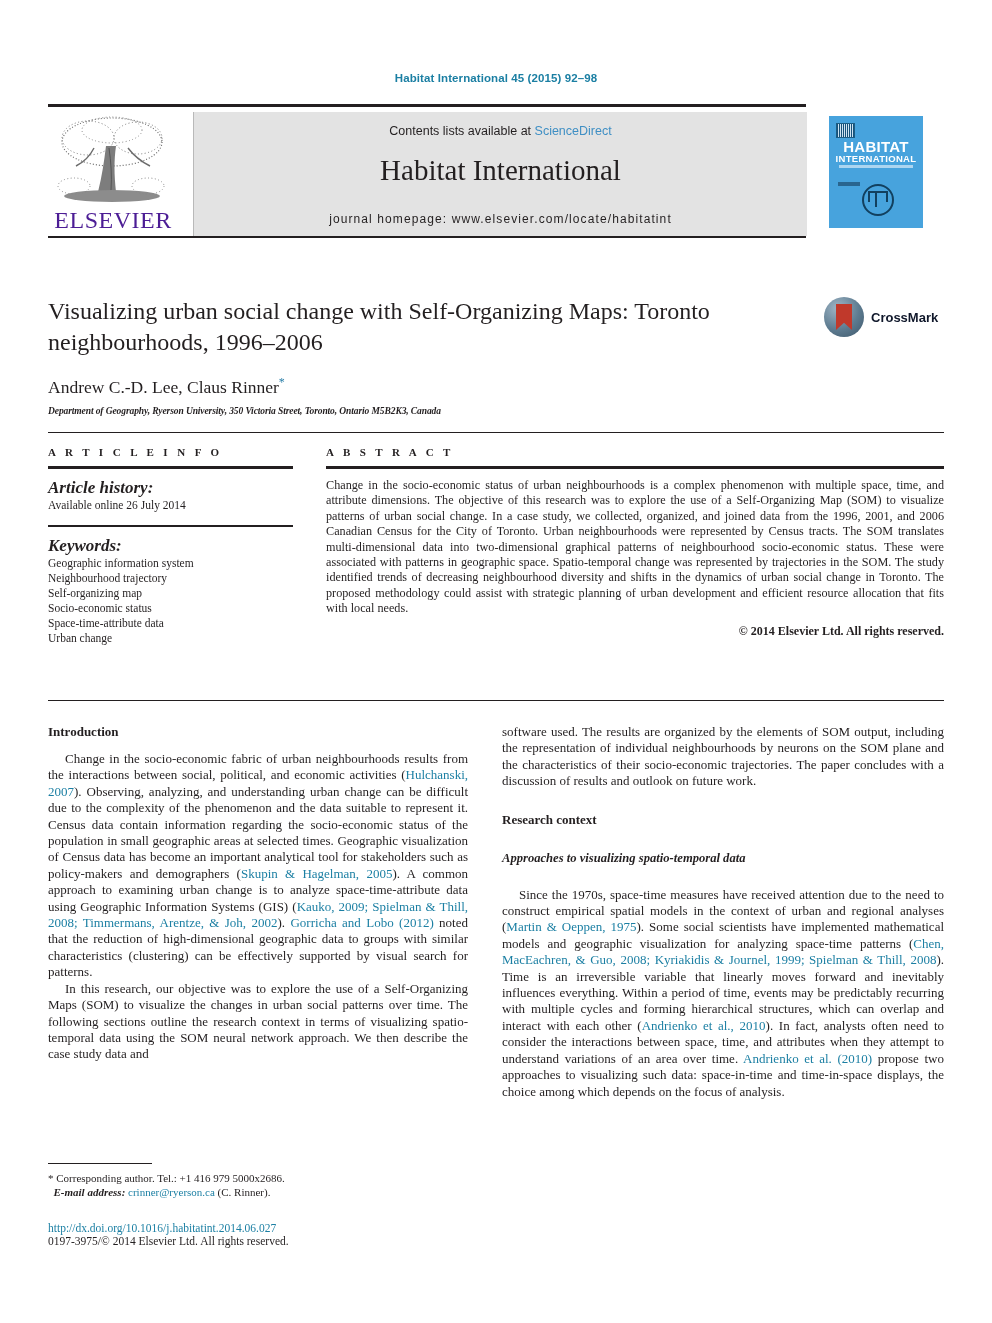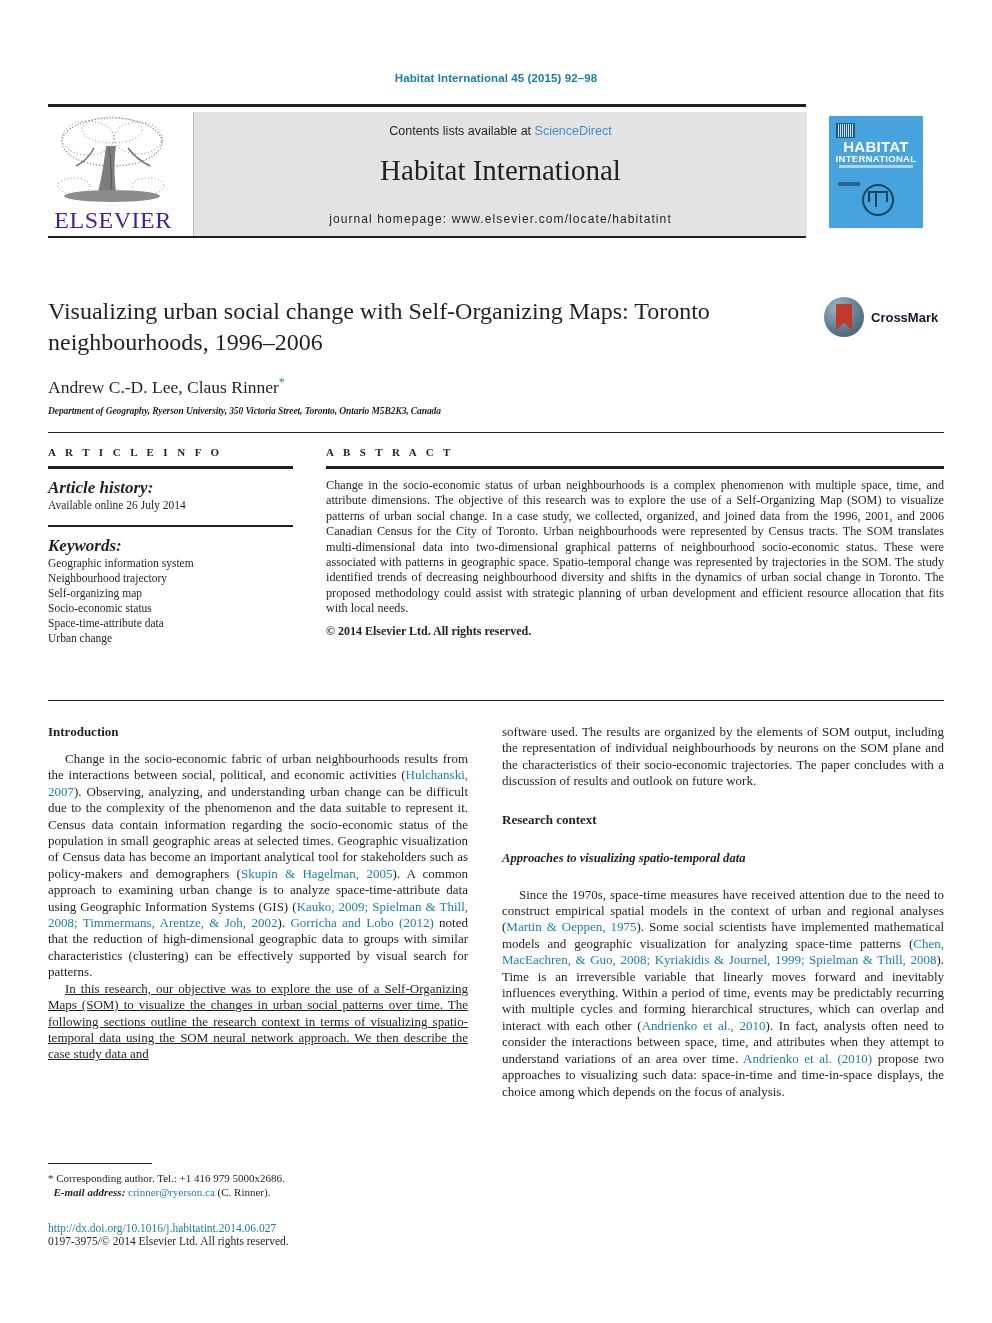--- a/index.html
+++ b/index.html
@@ -345,20 +345,21 @@
   .abstract-text {
     margin-top: 9px;
     font-family: "Liberation Serif", serif;
     font-size: 12.2px;
     line-height: 15.4px;
     text-align: justify;
     color: #231f20;
   }
   .copyright-line {
     margin-top: 7px;
+    text-align: right;
     font-family: "Liberation Serif", serif;
     font-weight: bold;
     font-size: 12px;
     color: #231f20;
   }
 
   
   .body-left {
     position: absolute;
     top: 724px;
@@ -389,21 +390,21 @@
   .para {
     font-family: "Liberation Serif", serif;
     font-size: 13px;
     line-height: 16.4px;
     text-align: justify;
     text-indent: 17px;
     margin: 0;
     color: #231f20;
     hyphens: auto;
   }
-  .para + .para { margin-top: 0; text-decoration: underline; }
+  .para + .para { margin-top: 0; }
   .spacer-12 { height: 12px; }
   .spacer-22 { height: 22px; }
   .cite { color: #1b7fa3; }
 
   
   .footnote {
     position: absolute;
     top: 1163px;
     left: 48px;
     width: 420px;

